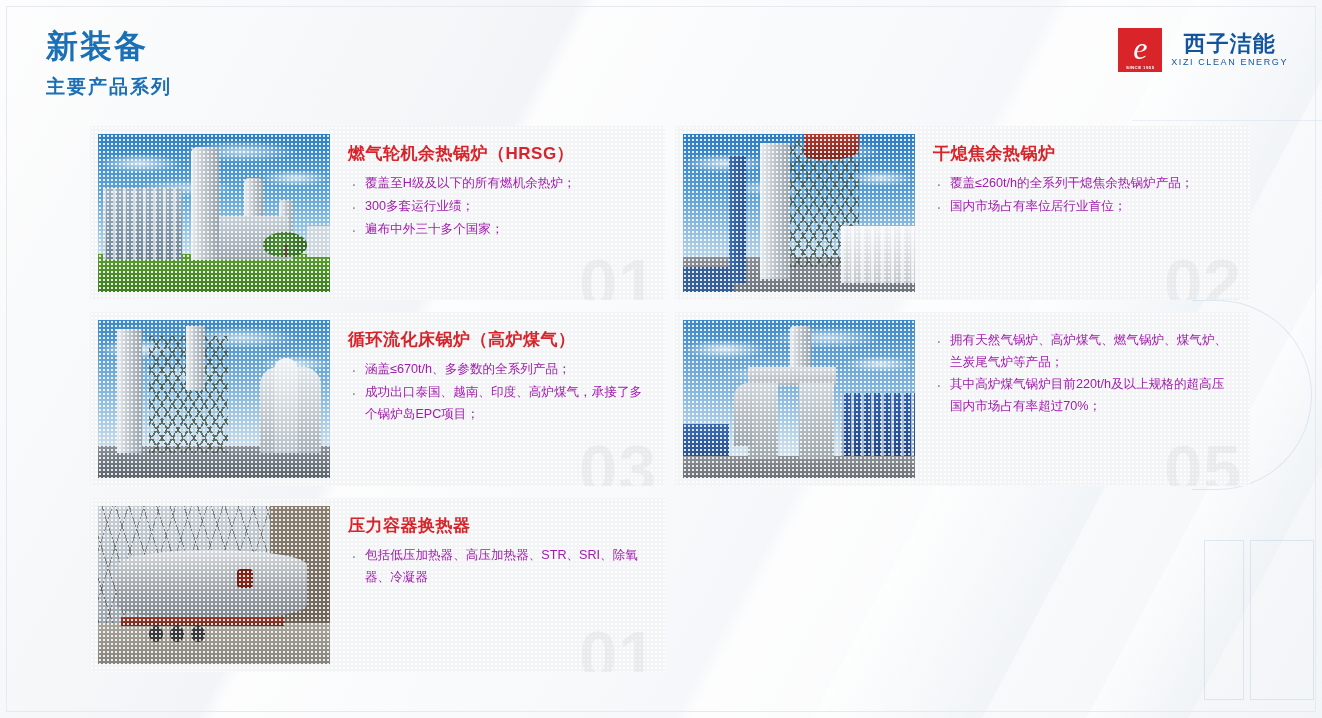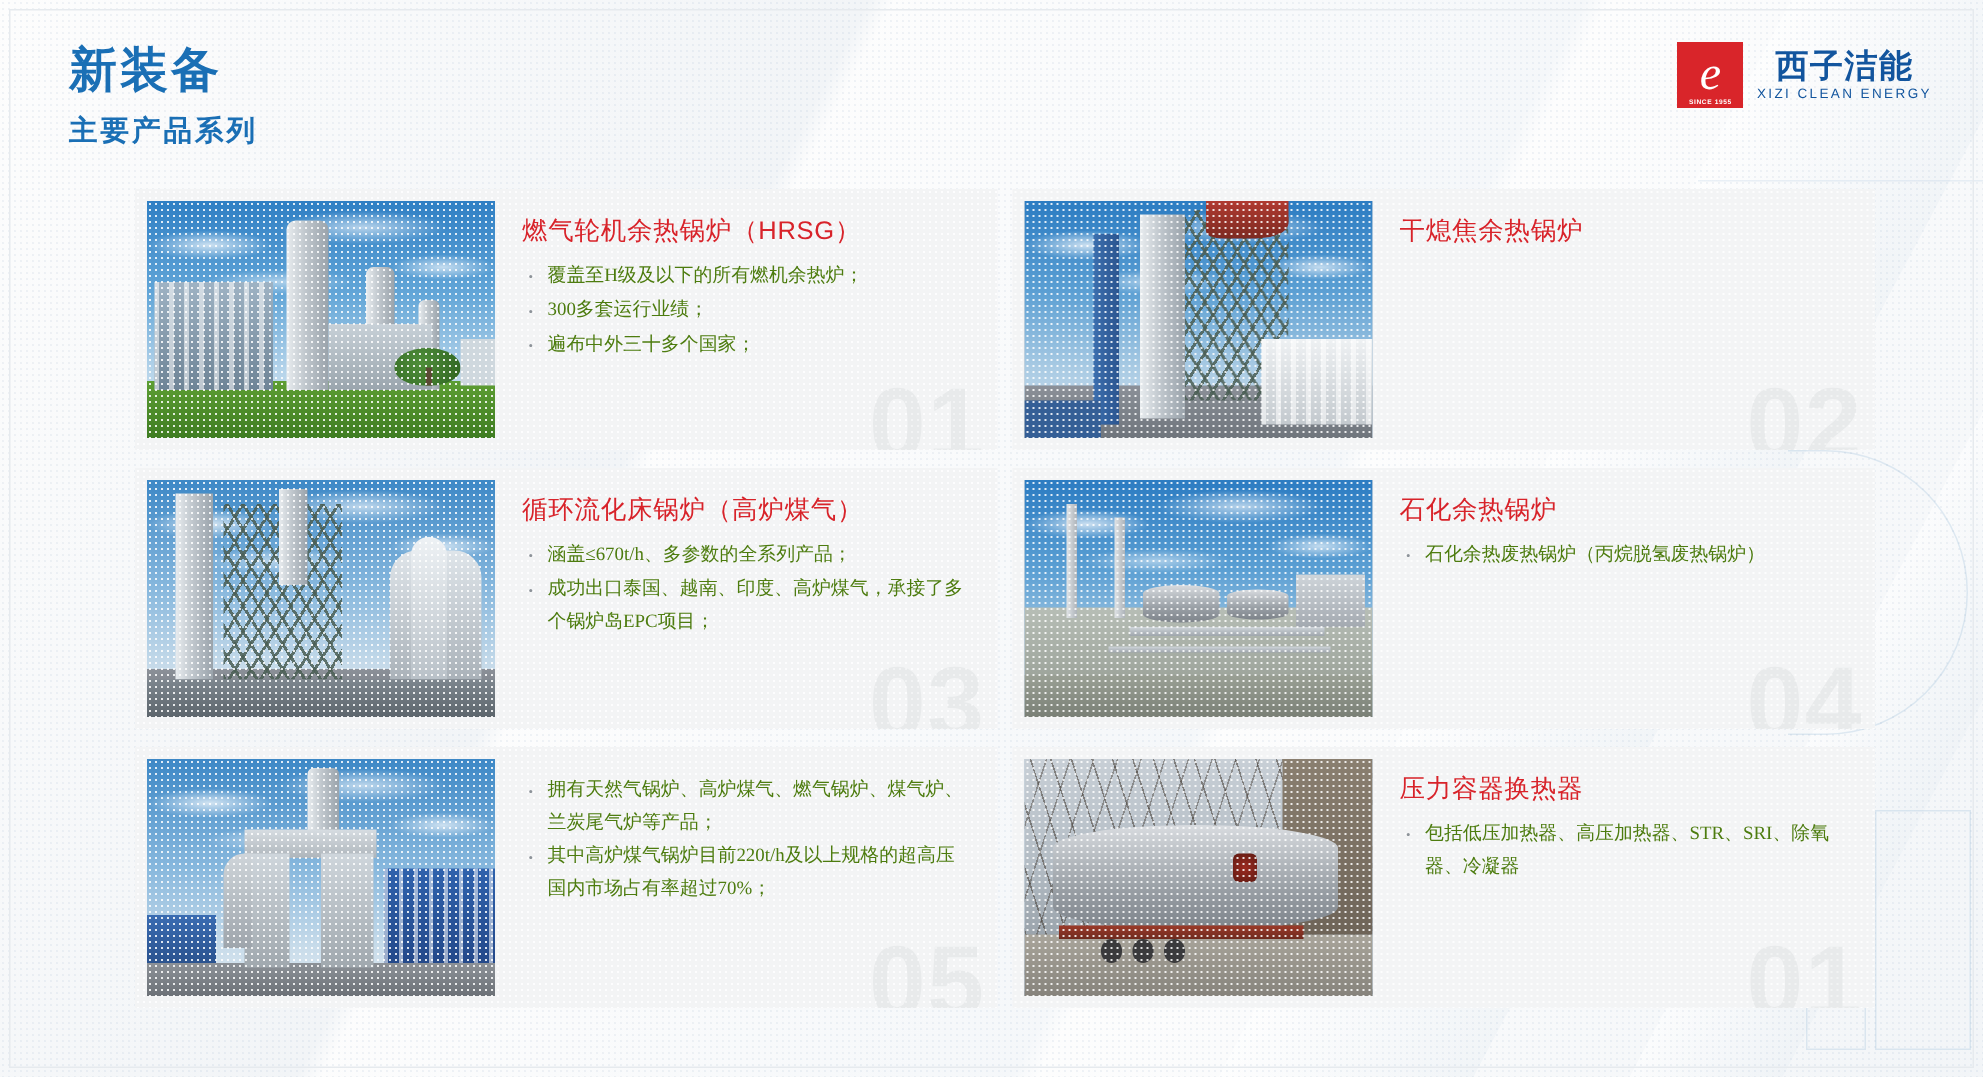--- a/index.html
+++ b/index.html
@@ -184,35 +184,34 @@
   }
 
   .card-body {
     flex: 1;
     padding: 18px 22px 10px 18px;
     position: relative;
     z-index: 2;
   }
   .card-title {
     font-size: 17px;
-    font-weight: normal;
+    font-weight: bold;
     color: #d8232a;
     letter-spacing: 0.5px;
     line-height: 1.2;
     margin-bottom: 9px;
   }
   .bullets { list-style: none; }
   .bullets li {
     position: relative;
     padding-left: 17px;
     font-size: 12.6px;
-    color: #4d7c0f;
+    color: #a21caf;
     line-height: 1.72;
     margin-bottom: 1px;
-    font-family: Liberation Serif, serif;
   }
   .bullets li::before {
     content: "·";
     position: absolute;
     left: 3px;
     top: -2px;
     font-size: 17px;
     color: #8d9399;
     line-height: 1.6;
   }
@@ -351,20 +350,24 @@
         <div class="tower-blue" style="left:20%;top:14%;width:7%;height:80%;"></div>
         <div class="stack" style="left:33%;top:6%;width:13%;height:86%;"></div>
         <div class="lattice" style="left:46%;top:4%;width:30%;height:80%;"></div>
         <div class="redtop" style="left:52%;top:0;width:24%;height:16%;border-radius:0 0 40% 20%;"></div>
         <div class="block" style="right:0;top:58%;width:32%;height:36%;background:linear-gradient(180deg,#eef1f3,#c3c9ce);"></div>
         <div class="bars" style="right:0;top:58%;width:32%;height:36%;"></div>
         <div class="block" style="left:0;bottom:0;width:22%;height:16%;background:#355f96;"></div>
       </div>
       <div class="card-body">
         <div class="card-title">干熄焦余热锅炉</div>
+        <ul class="bullets">
+          <li>覆盖≤260t/h的全系列干熄焦余热锅炉产品；</li>
+          <li>国内市场占有率位居行业首位；</li>
+        </ul>
       </div>
       <div class="watermark">02</div>
     </div>
 
     <div class="card">
       <div class="card-media">
         <div class="ph sky-c"></div>
         <div class="clouds"></div>
         <div class="ground" style="height:20%;"></div>
         <div class="stack" style="left:8%;top:6%;width:11%;height:78%;"></div>
@@ -377,42 +380,20 @@
       <div class="card-body">
         <div class="card-title">循环流化床锅炉（高炉煤气）</div>
         <ul class="bullets">
           <li>涵盖≤670t/h、多参数的全系列产品；</li>
           <li>成功出口泰国、越南、印度、高炉煤气，承接了多个锅炉岛EPC项目；</li>
         </ul>
       </div>
       <div class="watermark">03</div>
     </div>
 
-    <div class="card">
-      <div class="card-media">
-        <div class="ph sky-b"></div>
-        <div class="clouds"></div>
-        <div class="block" style="left:0;bottom:0;width:100%;height:46%;background:linear-gradient(180deg,#b7beb6,#8f968d);"></div>
-        <div class="block" style="left:0;bottom:0;width:100%;height:18%;background:linear-gradient(180deg,#9aa095,#7a8076);"></div>
-        <div class="stack" style="left:12%;top:10%;width:3%;height:48%;background:linear-gradient(90deg,#e0e4e7,#aeb4ba);"></div>
-        <div class="stack" style="left:26%;top:16%;width:3%;height:42%;background:linear-gradient(90deg,#dfe3e6,#adb3b9);"></div>
-        <div class="vessel" style="left:34%;top:44%;width:22%;height:16%;"></div>
-        <div class="vessel" style="left:58%;top:46%;width:18%;height:13%;"></div>
-        <div class="pipe" style="left:30%;top:62%;width:56%;height:4%;"></div>
-        <div class="pipe" style="left:24%;top:70%;width:64%;height:3%;"></div>
-        <div class="block" style="right:2%;top:40%;width:20%;height:22%;background:linear-gradient(180deg,#cfd5da,#a3a9b0);"></div>
-      </div>
-      <div class="card-body">
-        <div class="card-title">石化余热锅炉</div>
-        <ul class="bullets">
-          <li>石化余热废热锅炉（丙烷脱氢废热锅炉）</li>
-        </ul>
-      </div>
-      <div class="watermark">04</div>
-    </div>
 
     <div class="card">
       <div class="card-media">
         <div class="ph sky-c"></div>
         <div class="clouds"></div>
         <div class="ground" style="height:14%;background:linear-gradient(180deg,#8d9298,#6c7177);"></div>
         <div class="stack" style="left:46%;top:4%;width:9%;height:30%;border-radius:4px 4px 0 0;"></div>
         <div class="block" style="left:28%;top:30%;width:38%;height:12%;background:linear-gradient(180deg,#d7dde2,#aeb5bb);"></div>
         <div class="block" style="left:28%;top:40%;width:13%;height:48%;background:linear-gradient(180deg,#cfd6dc,#a0a8ae);"></div>
         <div class="block" style="left:50%;top:40%;width:15%;height:48%;background:linear-gradient(180deg,#cfd6dc,#a0a8ae);"></div>

